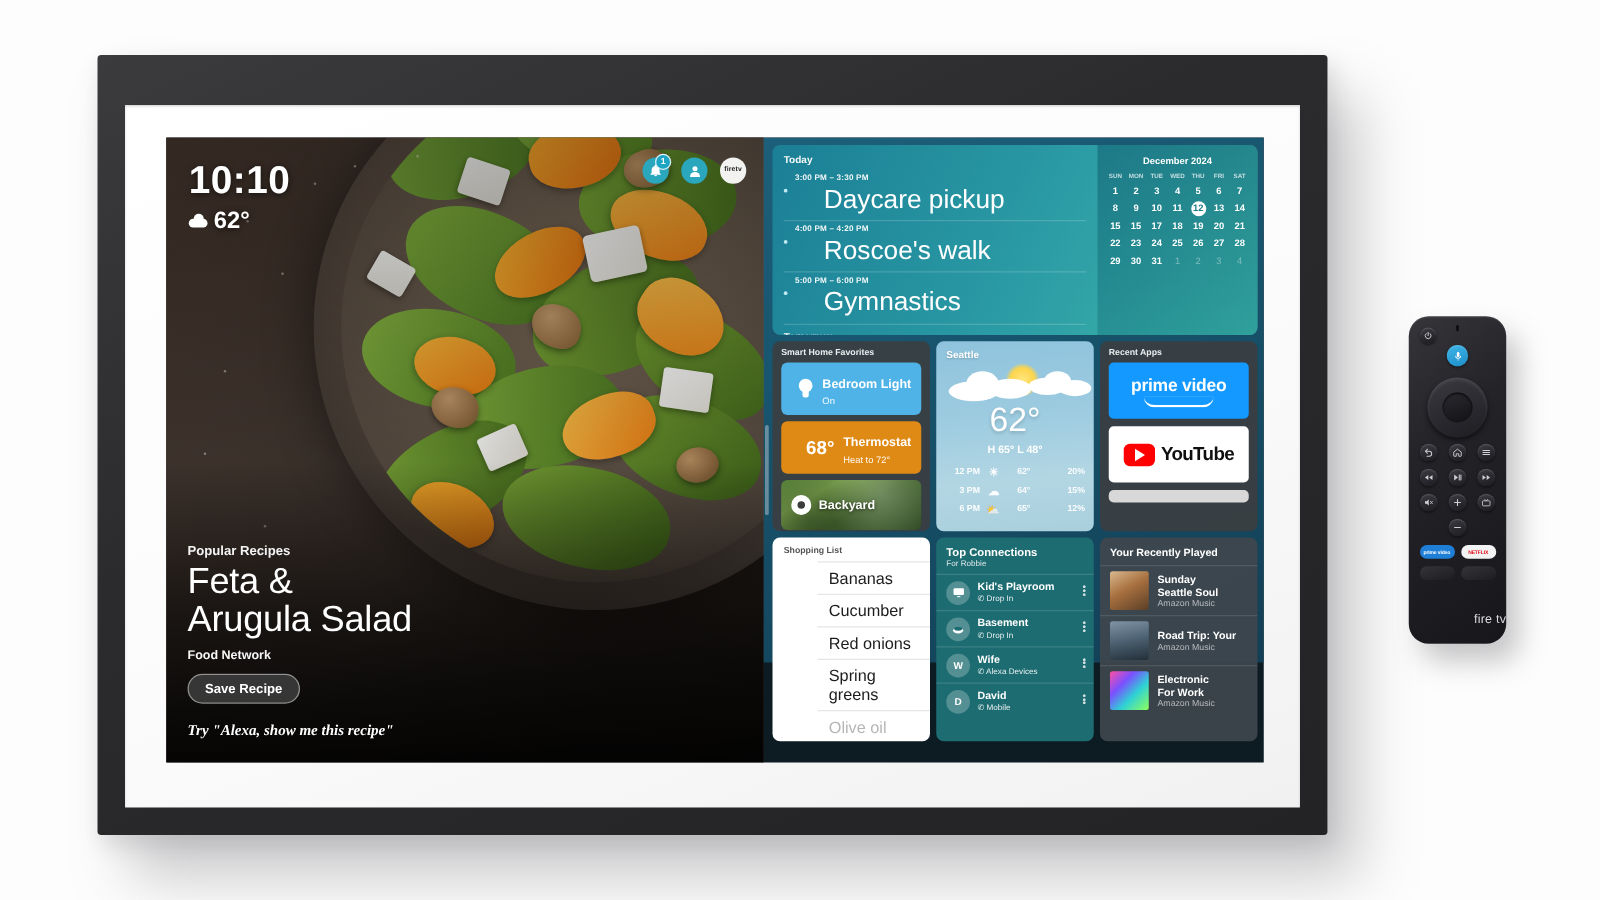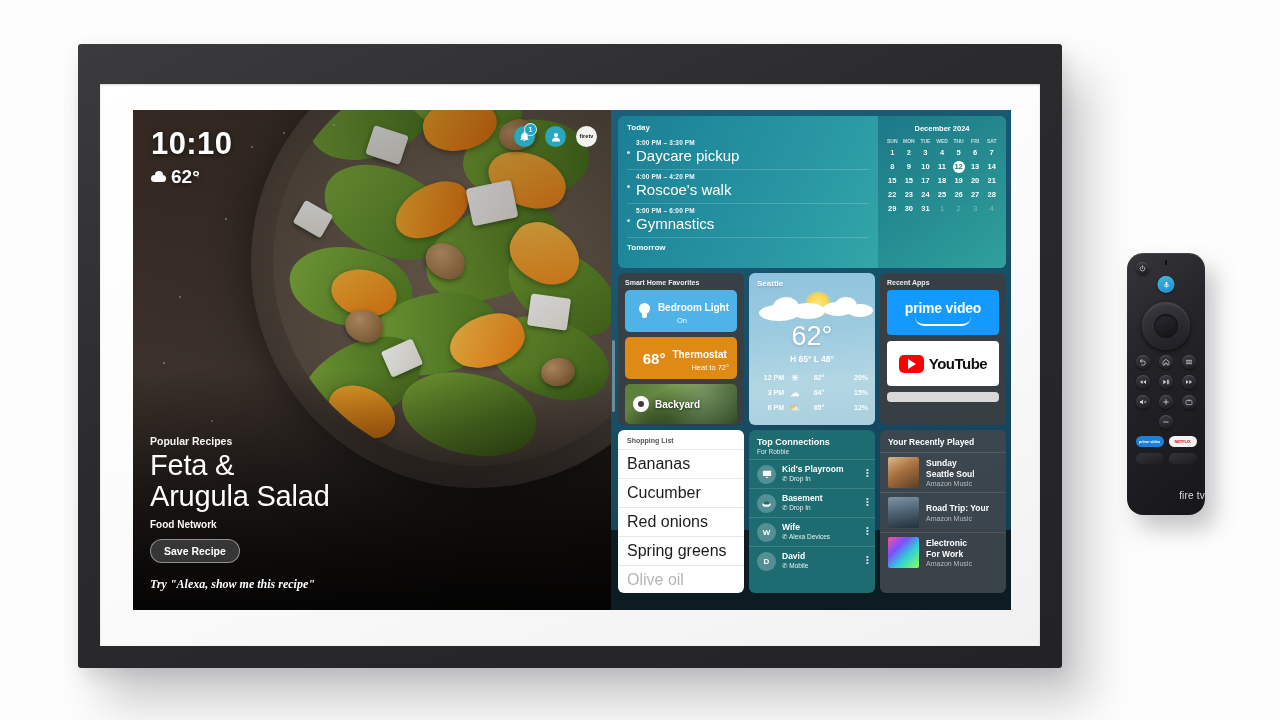--- a/index.html
+++ b/index.html
@@ -128,21 +128,21 @@
     display:flex;height:152px;border-radius:6px;overflow:hidden;
     background:linear-gradient(115deg,#1b7f96 0%,#2a9aa4 52%,#3fb7ad 100%);
   }
   #agenda{flex:1;padding:7px 9px 4px 9px;box-sizing:border-box;color:#fff;position:relative;}
   .agenda-head{font-size:8px;font-weight:700;opacity:.95;margin-bottom:4px;}
   .agenda-item{padding:3px 0 4px 0;border-bottom:1px solid rgba(255,255,255,.17);position:relative;padding-left:9px;}
   .agenda-item:before{
     content:"";position:absolute;left:0;top:15px;width:3px;height:3px;border-radius:50%;background:rgba(210,245,250,.9);
   }
   .agenda-time{font-size:6.5px;font-weight:700;letter-spacing:.15px;opacity:.93;}
-  .agenda-name{font-size:15px;font-weight:400;line-height:1.2;margin-top:1px;}
+  .agenda-name{font-size:21px;font-weight:400;line-height:1.2;margin-top:1px;margin-left:23px;}
   .agenda-foot{font-size:8px;font-weight:700;opacity:.95;margin-top:5px;}
   #calendar{
     width:128px;padding:8px 6px;box-sizing:border-box;color:#fff;
     background:linear-gradient(160deg,rgba(16,92,110,.55),rgba(20,120,124,.35));
   }
   #cal-month{text-align:center;font-size:7.5px;font-weight:700;margin-bottom:5px;}
   .cal-grid{display:grid;grid-template-columns:repeat(7,1fr);gap:1px 0;}
   .cal-dow{font-size:5px;font-weight:700;text-align:center;opacity:.72;padding-bottom:2px;}
   .cal-day{
     font-size:7.5px;font-weight:700;text-align:center;line-height:13px;height:13px;position:relative;
@@ -155,21 +155,21 @@
   
   .row3{display:flex;gap:5px;margin-top:5px;}
   .card{border-radius:6px;overflow:hidden;position:relative;}
   .card-title{font-size:7px;font-weight:600;color:#e8eef0;padding:6px 7px 4px 7px;}
   .mid-card{width:130px;height:152px;background:rgba(58,62,66,.93);}
   .mid-card:nth-child(2){width:130px;}
   .tile{margin:0 7px 5px 7px;border-radius:5px;padding:7px 8px;box-sizing:border-box;justify-content:flex-end;}
   .tile.light{background:#4fb3e8;color:#fff;height:42px;display:flex;align-items:center;gap:7px;}
   .tile.thermo{background:#e08a16;color:#fff;height:42px;display:flex;align-items:center;gap:7px;}
   .tile-name{font-size:10px;font-weight:600;line-height:1.15;}
-  .tile-sub{font-size:7.5px;opacity:.95;margin-top:1px;margin-left:19px;}
+  .tile-sub{font-size:7.5px;opacity:.95;margin-top:1px;}
   .bulb{
     width:13px;height:17px;position:relative;flex:0 0 auto;
   }
   .bulb:before{content:"";position:absolute;left:1px;top:0;width:11px;height:11px;border-radius:50%;background:#fff;}
   .bulb:after{content:"";position:absolute;left:4px;top:10px;width:5px;height:5px;border-radius:0 0 2px 2px;background:#fff;}
   .thermo-temp{font-size:15px;font-weight:700;flex:0 0 auto;}
   .cam-tile{
     margin:0 7px 6px 7px;height:40px;border-radius:5px;position:relative;overflow:hidden;
     background:linear-gradient(150deg,#5e8b3e 0%,#7aa34e 26%,#46682f 56%,#2f4a24 100%);
     display:flex;align-items:center;gap:6px;padding:0 8px;box-sizing:border-box;
@@ -216,21 +216,21 @@
   .prime-smile{width:56px;height:7px;border-bottom:2px solid #fff;border-radius:0 0 40px 40px;margin-top:1px;}
   .app-youtube{background:#fff;gap:5px;}
   .yt-btn{width:25px;height:18px;border-radius:5px;background:#ff0000;display:flex;align-items:center;justify-content:center;}
   .yt-tri{width:0;height:0;border-left:8px solid #fff;border-top:5px solid transparent;border-bottom:5px solid transparent;margin-left:2px;}
   .yt-word{font-size:15px;font-weight:700;color:#0f0f0f;letter-spacing:-.5px;}
   .app-third{background:#d8d8d8;height:10px;margin-bottom:0;}
   
   .shop-card{width:130px;height:163px;background:#fff;}
   .shop-title{font-size:7px;font-weight:600;color:#555;padding:7px 9px 5px 9px;}
   .shop-item{
-    font-size:16px;color:#1c1c1c;padding:5px 9px;border-top:1px solid #e6e6e6;
+    font-size:13px;color:#1c1c1c;padding:5px 9px;border-top:1px solid #e6e6e6;margin-left:36px;
   }
   .shop-item.faded{color:#b5b5b5;}
   
   .conn-card{width:130px;height:163px;background:#1d6c72;color:#fff;}
   .conn-title{font-size:9px;font-weight:700;padding:7px 8px 0 8px;}
   .conn-sub{font-size:6.5px;opacity:.85;padding:1px 8px 4px 8px;}
   .conn-row{display:flex;gap:6px;padding:4.5px 8px;border-top:1px solid rgba(255,255,255,.14);position:relative;}
   .conn-av{
     width:19px;height:19px;border-radius:50%;background:rgba(255,255,255,.24);flex:0 0 auto;
     display:flex;align-items:center;justify-content:center;font-size:8px;font-weight:700;color:#fff;

